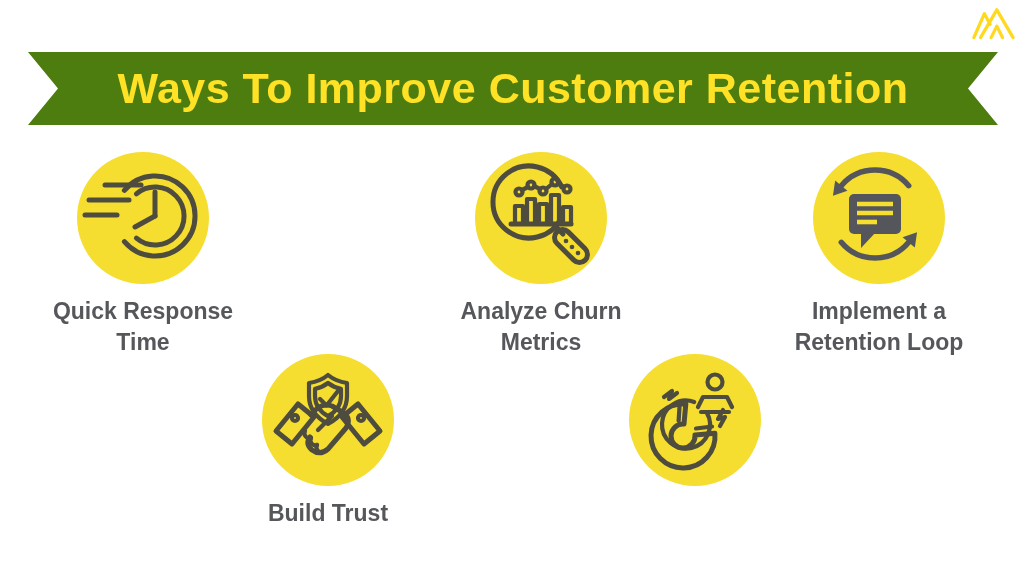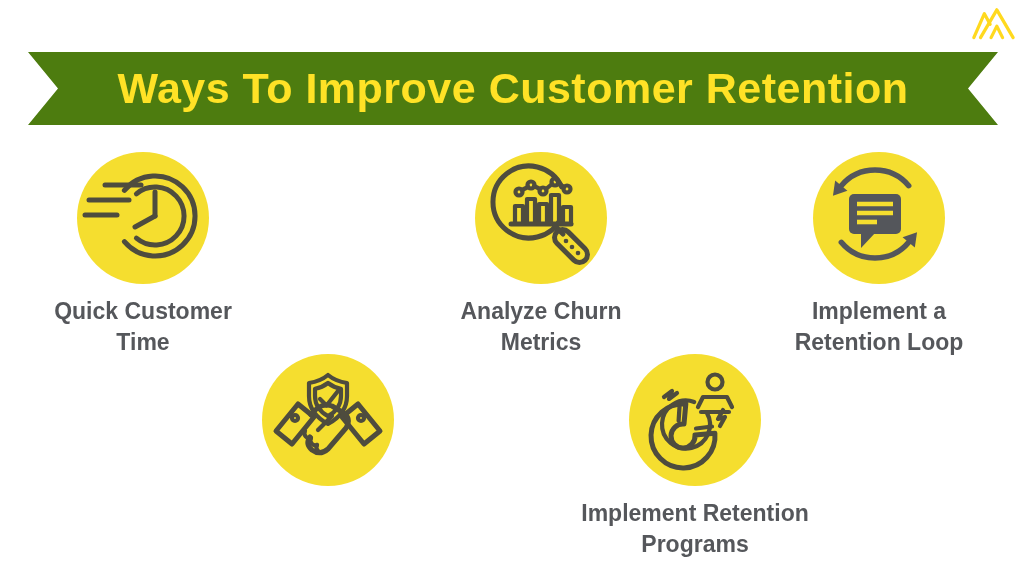--- a/index.html
+++ b/index.html
@@ -58,21 +58,21 @@
       <svg viewBox="0 0 132 132">
         <path class="stroke" d="M47.4 38.3 A40 40 0 1 1 47.4 89.7"></path>
         <path class="stroke" d="M59.4 41.8 A29 29 0 1 1 59.4 86.2"></path>
         <path class="stroke" d="M78 64 L78 40"></path>
         <path class="stroke" d="M78 64 L58 75"></path>
         <path class="stroke" d="M28 33 H64"></path>
         <path class="stroke" d="M12 48 H52"></path>
         <path class="stroke" d="M8 63 H40"></path>
       </svg>
     </div>
-    <div class="label">Quick Customer
+    <div class="label">Quick Response
 Time</div>
   </div>
 
   <div class="item" style="left:411px;top:152px;">
     <div class="circle">
       <svg viewBox="0 0 132 132">
         <path class="stroke" d="M86.6 34.8 A36 36 0 1 0 86.6 65.2"></path>
         <path class="stroke" d="M36 72 H96"></path>
         <rect class="stroke-thin" x="40" y="54" width="8" height="18"></rect>
         <rect class="stroke-thin" x="52" y="47" width="8" height="25"></rect>
@@ -125,33 +125,32 @@
         <polygon class="stroke" points="118,77 96,50 80,63 102,90"></polygon>
         <circle class="stroke-thin" cx="99" cy="64" r="3"></circle>
         <path class="stroke" d="M49 61 Q58 48 70 52 L80 58"></path>
         <path class="stroke" d="M80 58 Q90 64 84 74 L66 95 Q58 102 50 96 Q43 90 48 83"></path>
         <path class="stroke-thin" d="M70 62 L56 76"></path>
         <path class="stroke-thin" d="M43 77 a5 5 0 0 0 6 7"></path>
         <path class="stroke-thin" d="M49 84 a5 5 0 0 0 6 7"></path>
         <path class="stroke-thin" d="M55 91 a5 5 0 0 0 6 7"></path>
       </svg>
     </div>
+    <div class="label">Build Trust</div>
   </div>
 
   <div class="item" style="left:565px;top:354px;">
     <div class="circle">
       <svg viewBox="0 0 132 132">
         <path class="stroke-thin" d="M77.8 58.6 A24 24 0 1 1 65.2 48"></path>
         <circle class="stroke-thin" cx="86" cy="28" r="7.5"></circle>
         <path class="stroke-thin" d="M69 53 L74 43 L98 43 L103 53"></path>
         <path class="stroke-thin" d="M72 58 H100"></path>
         <path class="stroke" d="M56.8 50.1 A32 32 0 1 0 85.9 79.2 L66 81 A12 12 0 1 1 55 70 Z"></path>
         <path class="stroke-thin" d="M50.5 53 L49.6 67"></path>
         <path class="stroke-thin" d="M83 72.5 L67 74.5"></path>
         <path class="stroke-thin" d="M35 43 L43 37 L40 45 L48 39"></path>
         <path class="stroke-thin" d="M94 56 L89 65 L96 63 L91 72"></path>
       </svg>
     </div>
-    <div class="label">Implement Retention
-Programs</div>
   </div>
 
 </div>
 
 </body></html>

